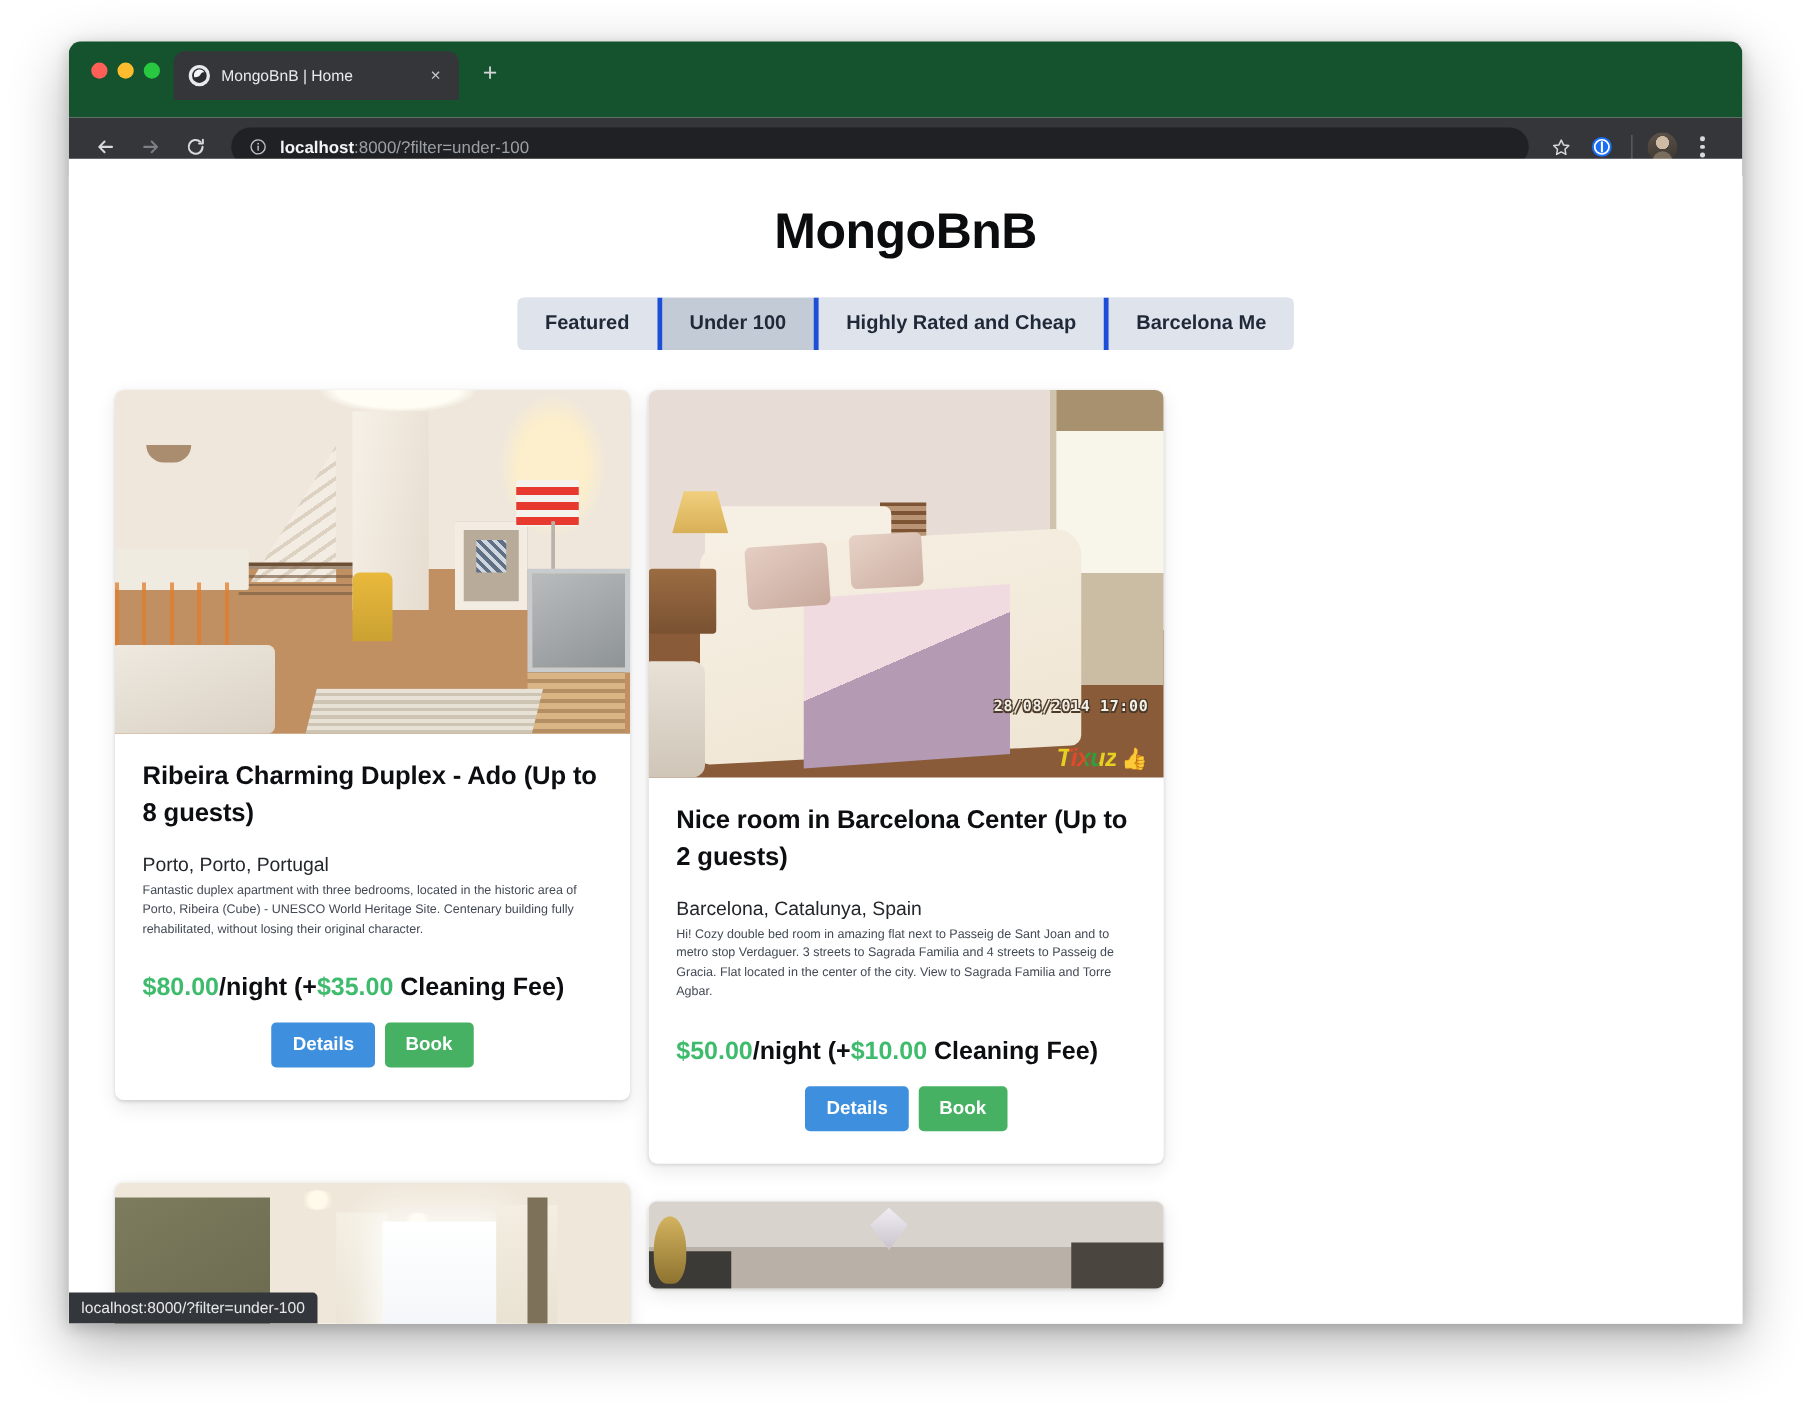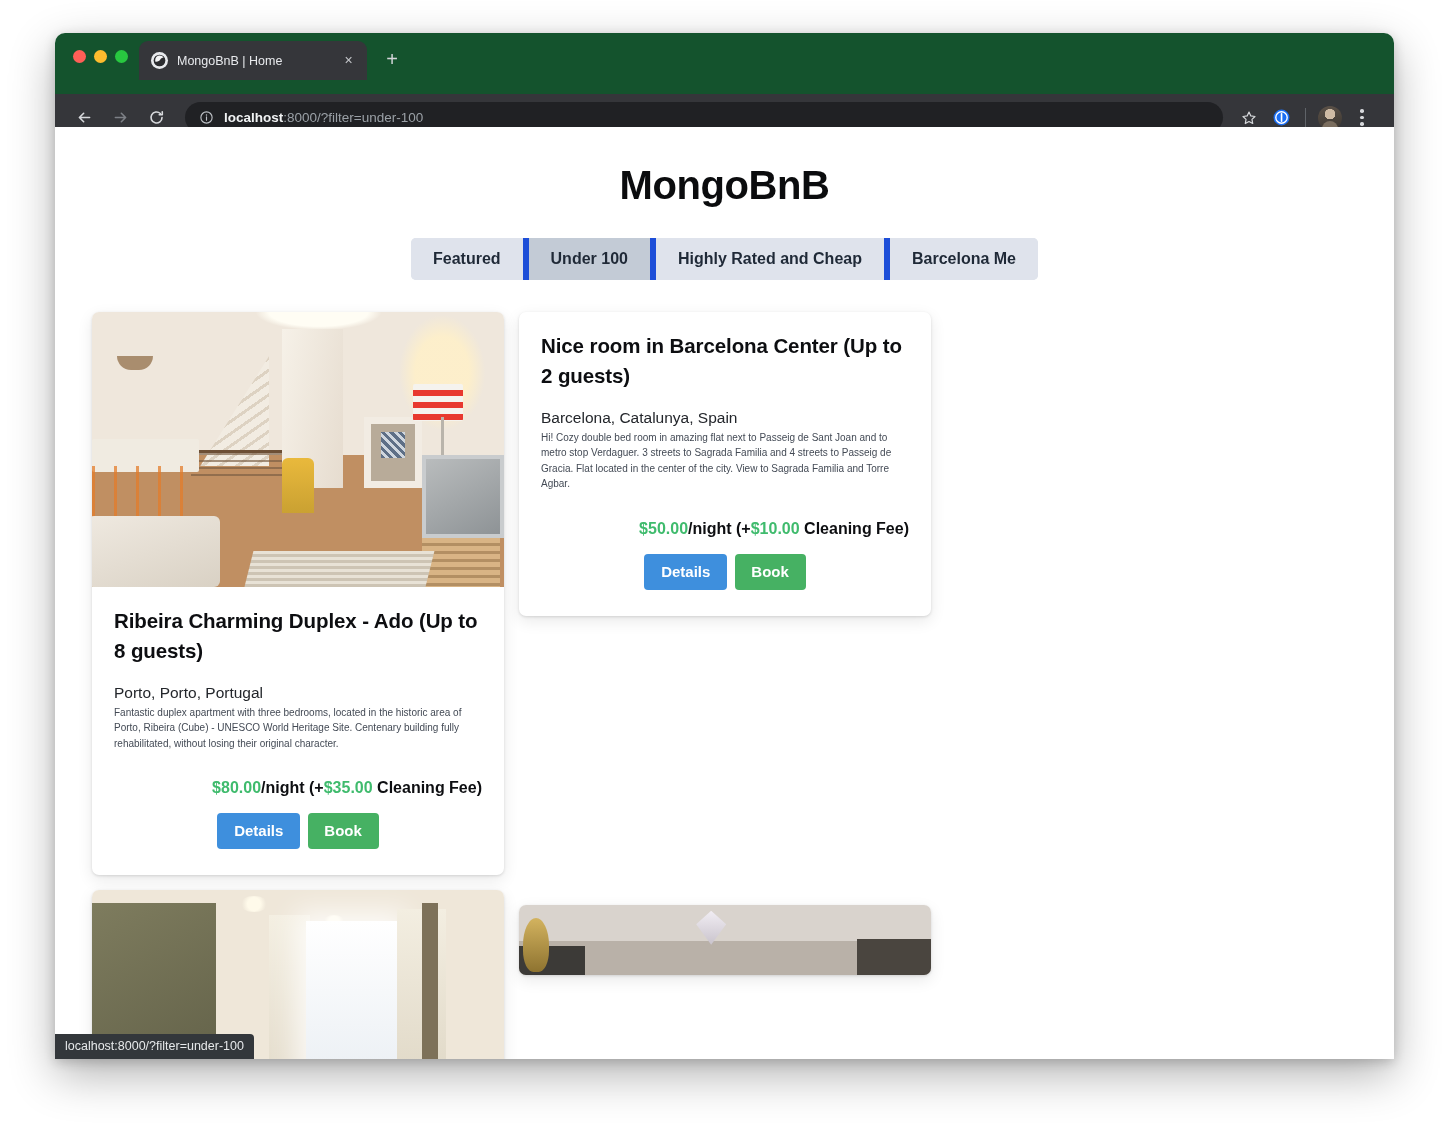--- a/index.html
+++ b/index.html
@@ -150,21 +150,21 @@
     background: #dfe3ec;
     border-radius: 5px;
     overflow: hidden;
   }
   .filter-tab {
     padding: 12px 22px;
     font-size: 16px;
     font-weight: bold;
     color: #1f2937;
     background: #dfe3ec;
-    border-right: 6px solid #1d4ed8;
+    border-right: 4px solid #1d4ed8;
     white-space: nowrap;
   }
   .filter-tab:last-child { border-right: none; }
   .filter-tab.active { background: #c3cbd6; }
 
   
   .grid {
     display: flex;
     gap: 15px;
     padding: 0 37px;
@@ -189,23 +189,23 @@
   }
   .card-location {
     font-size: 15.5px; color: #23262b;
     margin-top: 14px; line-height: 1.55;
   }
   .card-desc {
     font-size: 10px; color: #3f4category; color: #434a55;
     line-height: 1.55;
   }
   .card-price {
-    text-align: right;
+    text-align: left;
     margin-top: 28px;
-    font-size: 16px;
+    font-size: 20px;
     font-weight: bold;
     color: #0d0e11;
   }
   .price-green { color: #3fbb6d; }
   .card-actions {
     display: flex; justify-content: center; gap: 8px;
     margin-top: 16px;
   }
   .btn {
     font-size: 15px; font-weight: bold; color: #ffffff;
@@ -560,20 +560,37 @@
           <div class="card-desc">Fantastic duplex apartment with three bedrooms, located in the historic area of Porto, Ribeira (Cube) - UNESCO World Heritage Site. Centenary building fully rehabilitated, without losing their original character.</div>
           <div class="card-price"><span class="price-green">$80.00</span><span>/night (+</span><span class="price-green">$35.00</span><span> Cleaning Fee)</span></div>
           <div class="card-actions">
             <button class="btn btn-details">Details</button>
             <button class="btn btn-book">Book</button>
           </div>
         </div>
       </div>
 
       <div class="card">
+        <div class="card-photo photo2">
+          <span class="p2-door"></span>
+          <span class="p2-chair"></span>
+          <span class="p2-head"></span>
+          <span class="p2-bed"></span>
+          <span class="p2-runner"></span>
+          <span class="p2-pillow-a"></span>
+          <span class="p2-pillow-b"></span>
+          <span class="p2-lamp"></span>
+          <span class="p2-nstand"></span>
+          <span class="p2-armchair"></span>
+          <span class="p2-stamp">28/08/2014  17:00</span>
+          <span class="p2-wm">
+            <span class="p2-wm-text">Tixuz</span>
+            <span class="p2-thumb">👍</span>
+          </span>
+        </div>
         <div class="card-body">
           <div class="card-title">Nice room in Barcelona Center (Up to 2 guests)</div>
           <div class="card-location">Barcelona, Catalunya, Spain</div>
           <div class="card-desc">Hi! Cozy double bed room in amazing flat next to Passeig de Sant Joan and to metro stop Verdaguer. 3 streets to Sagrada Familia and 4 streets to Passeig de Gracia. Flat located in the center of the city. View to Sagrada Familia and Torre Agbar.</div>
           <div class="card-price"><span class="price-green">$50.00</span><span>/night (+</span><span class="price-green">$10.00</span><span> Cleaning Fee)</span></div>
           <div class="card-actions">
             <button class="btn btn-details">Details</button>
             <button class="btn btn-book">Book</button>
           </div>
         </div>

